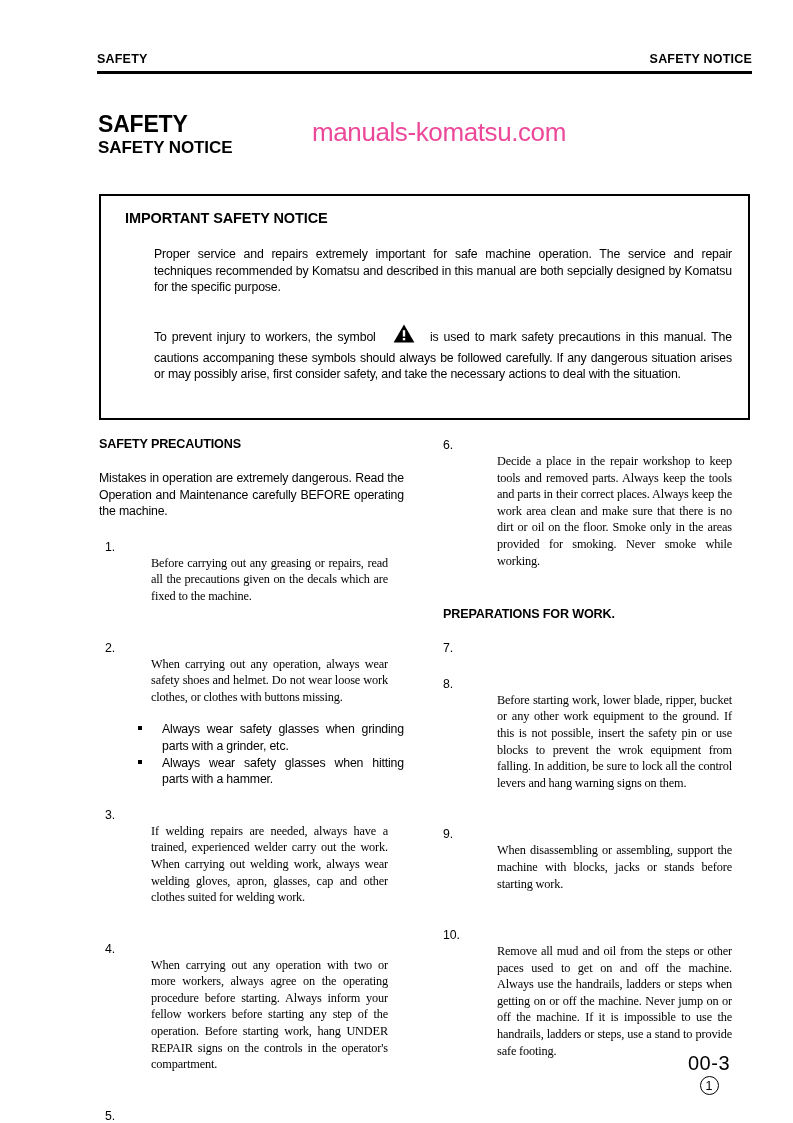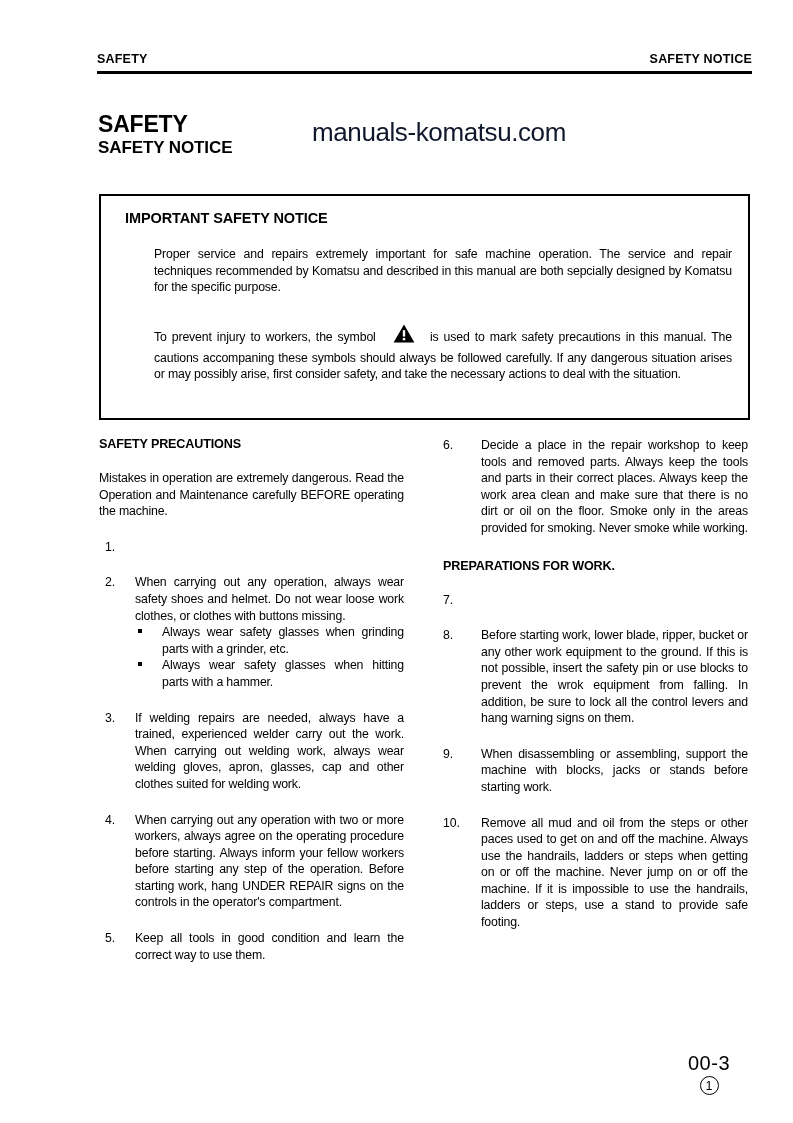--- a/index.html
+++ b/index.html
@@ -66,21 +66,21 @@
     letter-spacing: -0.1px;
   }
 
   .watermark {
     position: absolute;
     left: 312px;
     top: 117px;
     font-size: 26px;
     font-weight: 400;
     letter-spacing: -0.4px;
-    color: #0f172a;
+    color: #ec4899;
     white-space: nowrap;
   }
 
   
   .notice-box {
     position: absolute;
     left: 99px;
     top: 194px;
     width: 651px;
     height: 226px;
@@ -160,21 +160,21 @@
     flex: 0 0 38px;
     padding-left: 0px;
   }
   .item-body {
     flex: 1;
     font-size: 12.3px;
     line-height: 16.6px;
     text-align: justify;
     letter-spacing: -0.15px;
   }
-  .item-body > p { margin: 0; }
+  .item-body > p { margin: 16px; font-family: Liberation Serif, serif; }
 
   .sublist {
     margin: 0;
     padding: 0;
     list-style: none;
   }
   .sublist li {
     display: flex;
     text-align: justify;
   }
@@ -255,20 +255,23 @@
       <span>is used to mark safety precautions in this manual. The cautions accompaning these symbols should always be followed carefully. If any dangerous situation arises or may possibly arise, first consider safety, and take the necessary actions to deal with the situation.</span>
     </div>
   </div>
 
   <div class="col col-left">
     <div class="sec-head">SAFETY PRECAUTIONS</div>
     <p class="para">Mistakes in operation are extremely dangerous. Read the Operation and Maintenance carefully BEFORE operating the machine.</p>
 
     <div class="item">
       <div class="item-num">1.</div>
+      <div class="item-body">
+        <p>Before carrying out any greasing or repairs, read all the precautions given on the decals which are fixed to the machine.</p>
+      </div>
     </div>
 
     <div class="item">
       <div class="item-num">2.</div>
       <div class="item-body">
         <p>When carrying out any operation, always wear safety shoes and helmet. Do not wear loose work clothes, or clothes with buttons missing.</p>
         <ul class="sublist">
           <li>
             <span class="bullet"><i></i></span>
             <span class="sub-text">Always wear safety glasses when grinding parts with a grinder, etc.</span>

